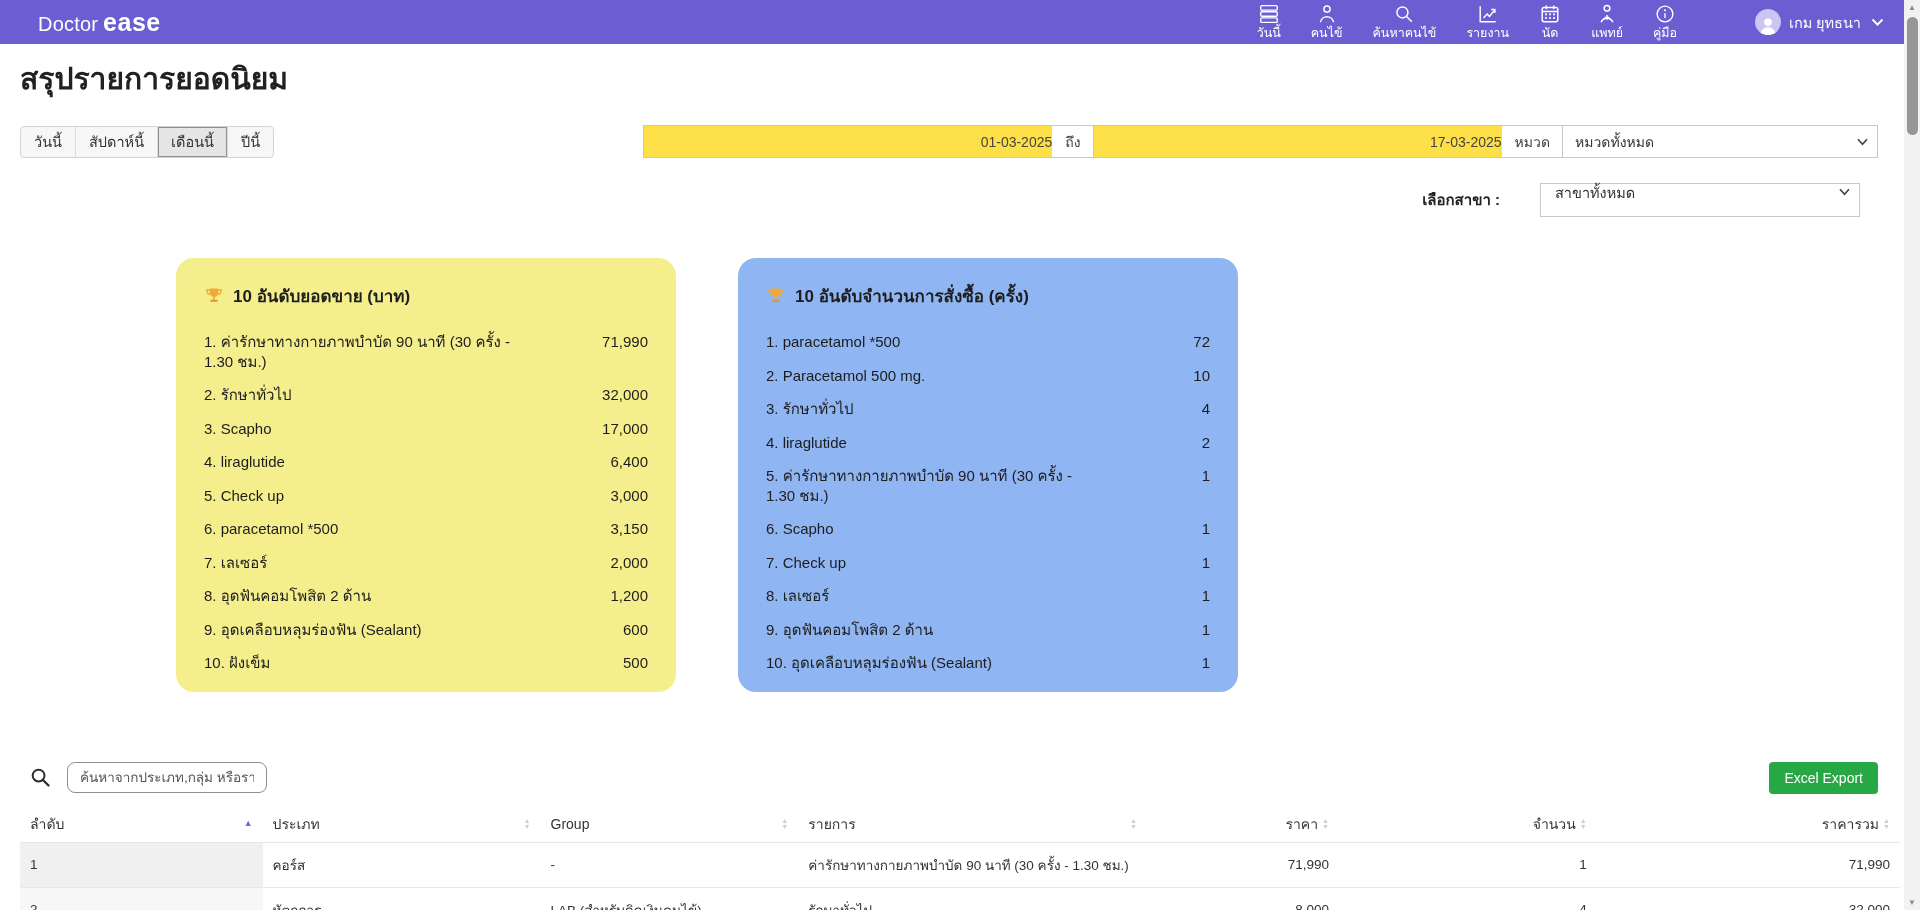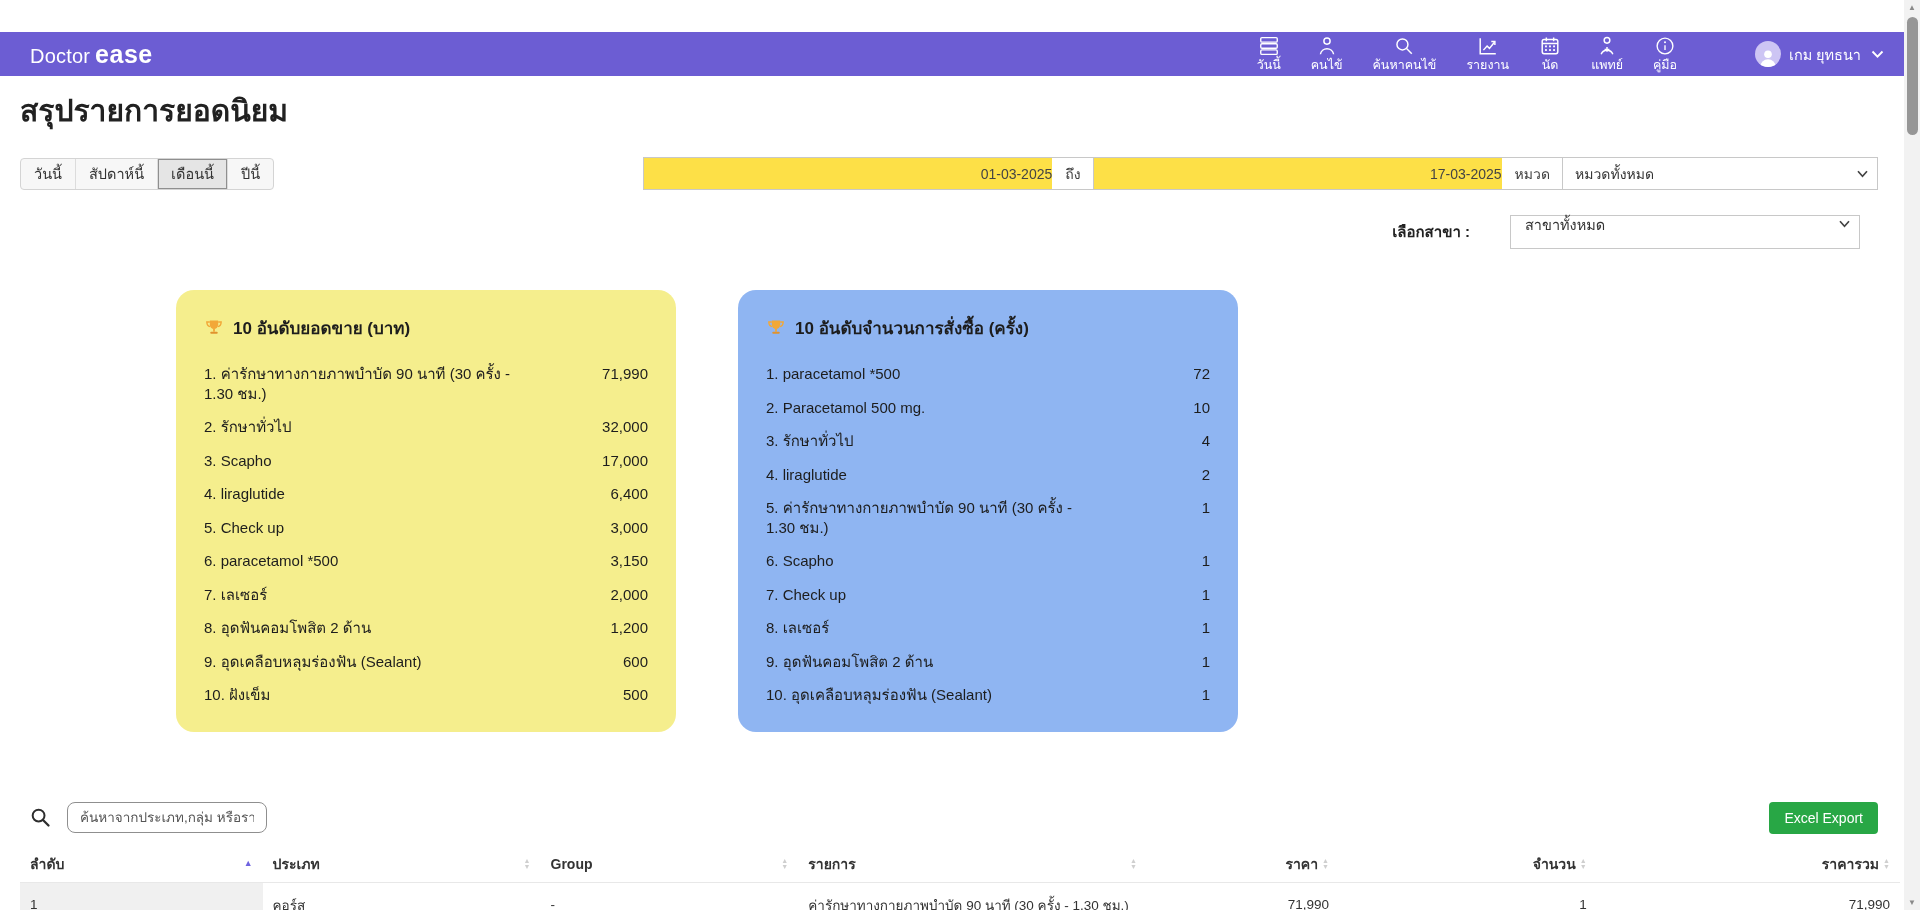--- a/index.html
+++ b/index.html
@@ -2,21 +2,21 @@
 <html><head>
 <meta charset="utf-8">
 <style>
   * { margin:0; padding:0; box-sizing:border-box; }
   html,body { width:1920px; height:910px; overflow:hidden; background:#fff;
     font-family:"Liberation Sans","DejaVu Sans",sans-serif; }
   .viewport { position:relative; width:1920px; height:910px; overflow:hidden; }
 
   
   .topbar { height:44px; background:#6c5dd3; display:flex; align-items:center;
-    padding:0 36px 0 30px; color:#fff;margin-top:32px; }
+    padding:0 36px 0 38px; color:#fff; }
   .logo { display:flex; align-items:baseline; cursor:pointer; }
   .logo-light { font-size:20px; font-weight:500; letter-spacing:.2px; }
   .logo-bold  { font-size:25px; font-weight:800; margin-left:5px; letter-spacing:.5px; }
   nav.main-nav { margin-left:auto; display:flex; align-items:flex-end; gap:30px; }
   .nav-item { display:flex; flex-direction:column; align-items:center; gap:1px;
     color:#fff; text-decoration:none; cursor:pointer; }
   .nav-item .nav-ico { height:22px; display:flex; align-items:center; }
   .nav-item .nav-label { font-size:12.5px; line-height:15px; white-space:nowrap; }
   .user-chip { display:flex; align-items:center; gap:8px; margin-left:78px; cursor:pointer; }
   .avatar { width:26px; height:26px; border-radius:50%; background:#cdc5f4;
@@ -44,28 +44,28 @@
     display:flex; align-items:center; font-size:14px; color:#404040; background:#fff; }
   .range-group > * { margin-left:-1px; }
   .range-group > *:first-child { margin-left:0; }
   .rg-select { width:316px; border:1px solid #c8c8c8; display:flex; align-items:center;
     justify-content:space-between; padding:0 9px 0 12px; font-size:14px; color:#333;
     background:#fff; cursor:pointer; }
 
   .branch-row { display:flex; justify-content:flex-end; align-items:center;
     margin-top:25px; margin-right:40px; }
   .branch-label { font-size:15px; font-weight:700; color:#222; margin-right:40px; }
-  .branch-select { width:350px; height:34px; border:1px solid #c8c8c8; display:flex;
+  .branch-select { width:320px; height:34px; border:1px solid #c8c8c8; display:flex;
     align-items:center; justify-content:space-between; padding:0 9px 16px 14px;
     font-size:14.5px; color:#333; background:#fff; cursor:pointer; }
   .sel-chev { display:flex; align-items:center; }
 
   
   .cards { display:flex; gap:62px; margin:41px 0 0 156px; }
-  .card { width:500px; min-height:425px; border-radius:18px; padding:24px 28px 20px 28px; }
+  .card { width:500px; min-height:425px; border-radius:18px; padding:24px 28px 12px 28px; }
   .card-yellow { background:#f5ee8d; }
   .card-blue   { background:#8fb5f2; }
   .card-title { display:flex; align-items:center; gap:9px; font-size:17px; font-weight:700;
     color:#1d1d1d; margin-bottom:16px; }
   .card-item { display:flex; justify-content:space-between; align-items:flex-start;
     font-size:15px; color:#1d1d1d; padding:7px 0; line-height:1.3; }
   .item-name { max-width:72%; }
   .item-value { white-space:nowrap; }
 
   
@@ -74,21 +74,21 @@
   .search-input { margin-left:16px; width:200px; height:31px; border:1.5px solid #8f8f8f;
     border-radius:8px; padding:0 12px; font-size:13.5px; color:#333; outline:none;
     font-family:inherit; }
   .search-input::placeholder { color:#555; }
   .export-btn { margin-left:auto; margin-right:22px; background:#28a745; color:#fff;
     border:none; border-radius:4px; padding:8px 15px; font-size:14px; cursor:pointer;
     font-family:inherit; }
 
   
   table.summary { width:100%; border-collapse:collapse; margin-top:12px; table-layout:fixed; }
-  table.summary th { font-size:14px; font-weight:700; color:#333; padding:7px 10px;
+  table.summary th { font-size:14px; font-weight:400; color:#333; padding:7px 10px;
     cursor:pointer; }
   .th-inner { display:flex; align-items:center; justify-content:space-between; gap:4px; }
   .th-inner.num { justify-content:flex-end; }
   .sort-asc { color:#6f63e0; font-size:9px; line-height:9px; }
   .sort-neutral { display:flex; flex-direction:column; color:#cfcfcf; font-size:7px;
     line-height:5.5px; }
   table.summary td { font-size:13.5px; color:#333; padding:11px 10px;
     border-top:1px solid #e8e8e8; overflow:hidden; white-space:nowrap; }
   td.num, th.num-col { text-align:right; }
   tr.r1 td.c-rank { background:#f0f0f0; }

